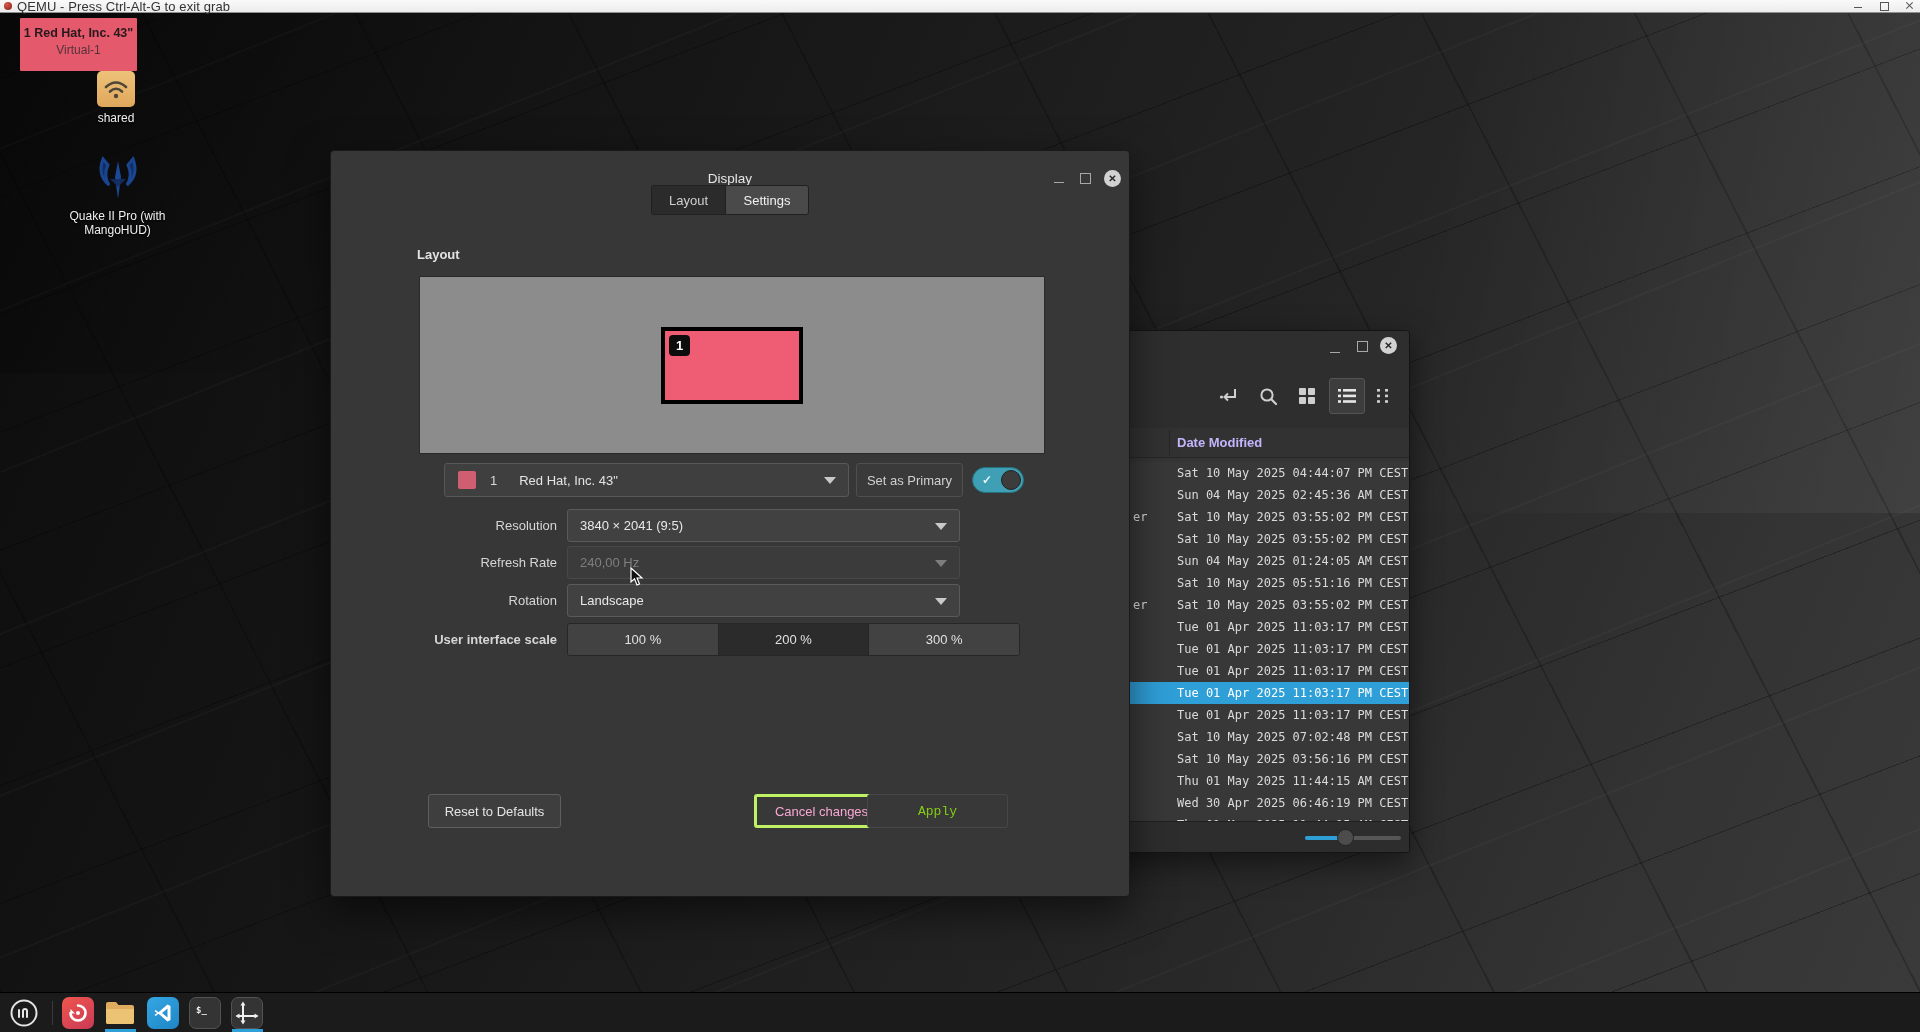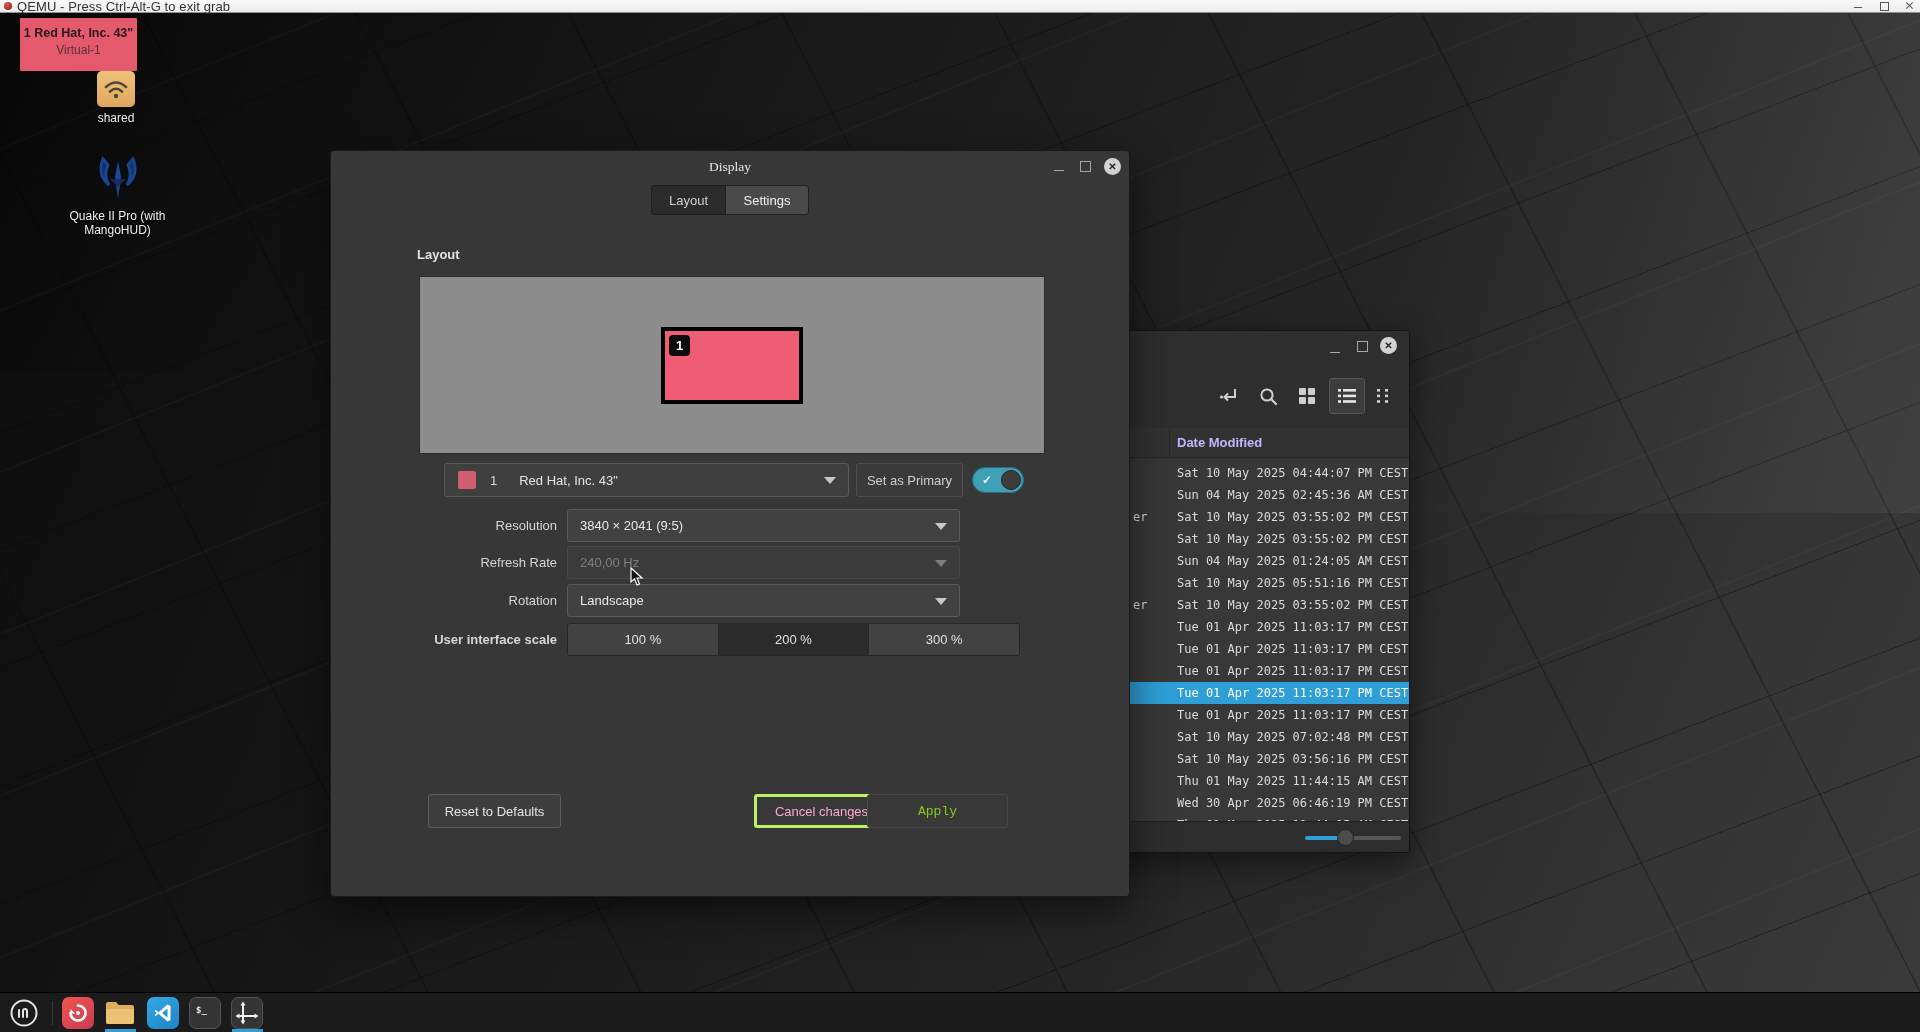--- a/index.html
+++ b/index.html
@@ -37,21 +37,21 @@
   .id-banner .l2 { font-size:12px; color:#55323a; margin-top:3px;text-align:center; }
 
   .desk-icon { position:absolute; text-align:center; color:#efefef; font-size:12px; text-shadow:0 1px 2px rgba(0,0,0,.9); }
   .shared-glyph { width:38px; height:36px; margin:0 auto 4px; background:linear-gradient(#eec27a,#dfa75c);
     border-radius:5px; display:flex; align-items:center; justify-content:center; }
 
   
   .dlg { position:absolute; left:330px; top:150px; width:800px; height:747px;
     background:#373737; border:1px solid #191919; border-radius:4px;
     box-shadow:0 14px 40px rgba(0,0,0,.55); z-index:30; color:#dcdcdc; }
-  .dlg-titlebar { position:absolute; left:0; top:0; width:100%; height:32px;font-family:Liberation Serif, serif; }
+  .dlg-titlebar { position:absolute; left:0; top:12px; width:100%; height:32px; }
   .dlg-title { position:absolute; left:0; right:0; top:8px; text-align:center; font-size:13.5px; color:#e6e6e6; }
   .dlg-min { position:absolute; left:722px; top:10px; width:12px; height:12px; }
   .dlg-min::after { content:""; position:absolute; left:1px; right:1px; bottom:2px; height:1px; background:#a8a8a8; }
   .dlg-max { position:absolute; left:749px; top:10px; width:11px; height:11px; border:1px solid #a8a8a8; }
   .circle-close { position:absolute; width:17px; height:17px; border-radius:50%; background:#d2d2d2;
     display:flex; align-items:center; justify-content:center; font-size:10px; font-weight:bold; color:#262626; }
   .dlg-close { left:773px; top:7px; }
 
   .tab { position:absolute; top:34px; height:30px; border:1px solid #202020; font-size:13px;
     display:flex; align-items:center; justify-content:center; }

